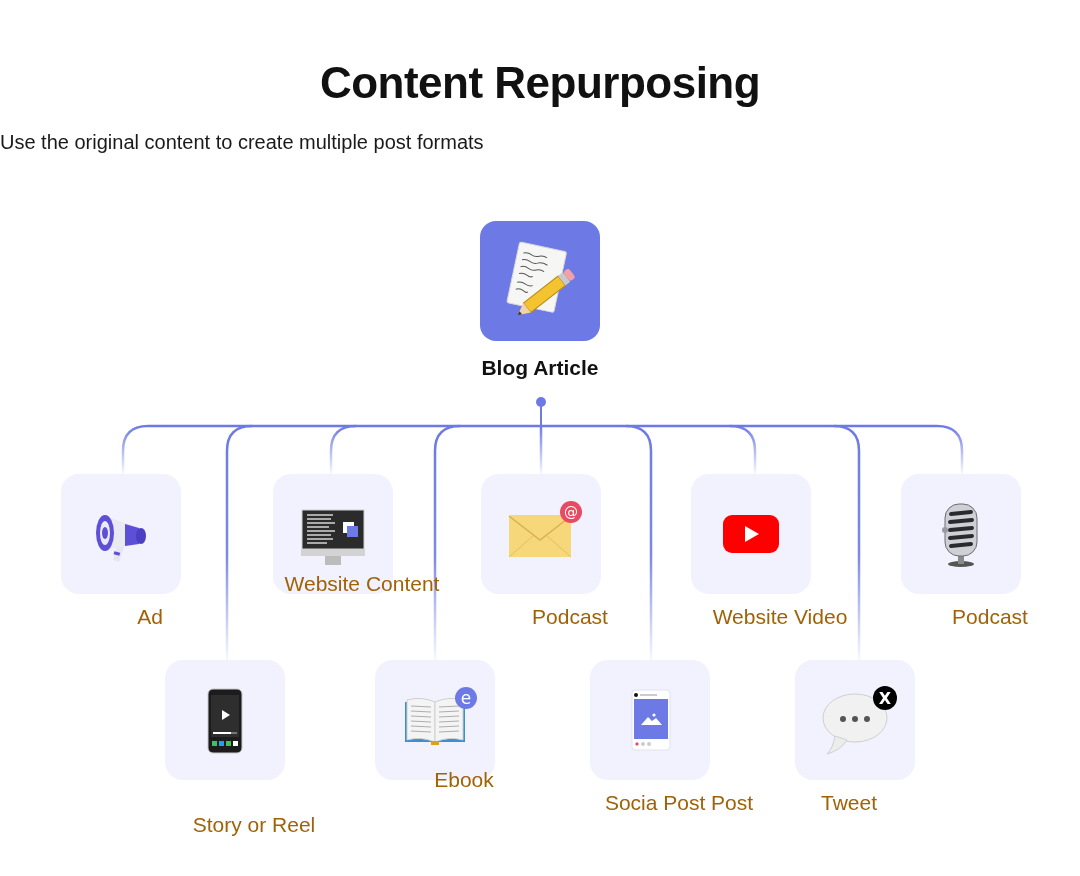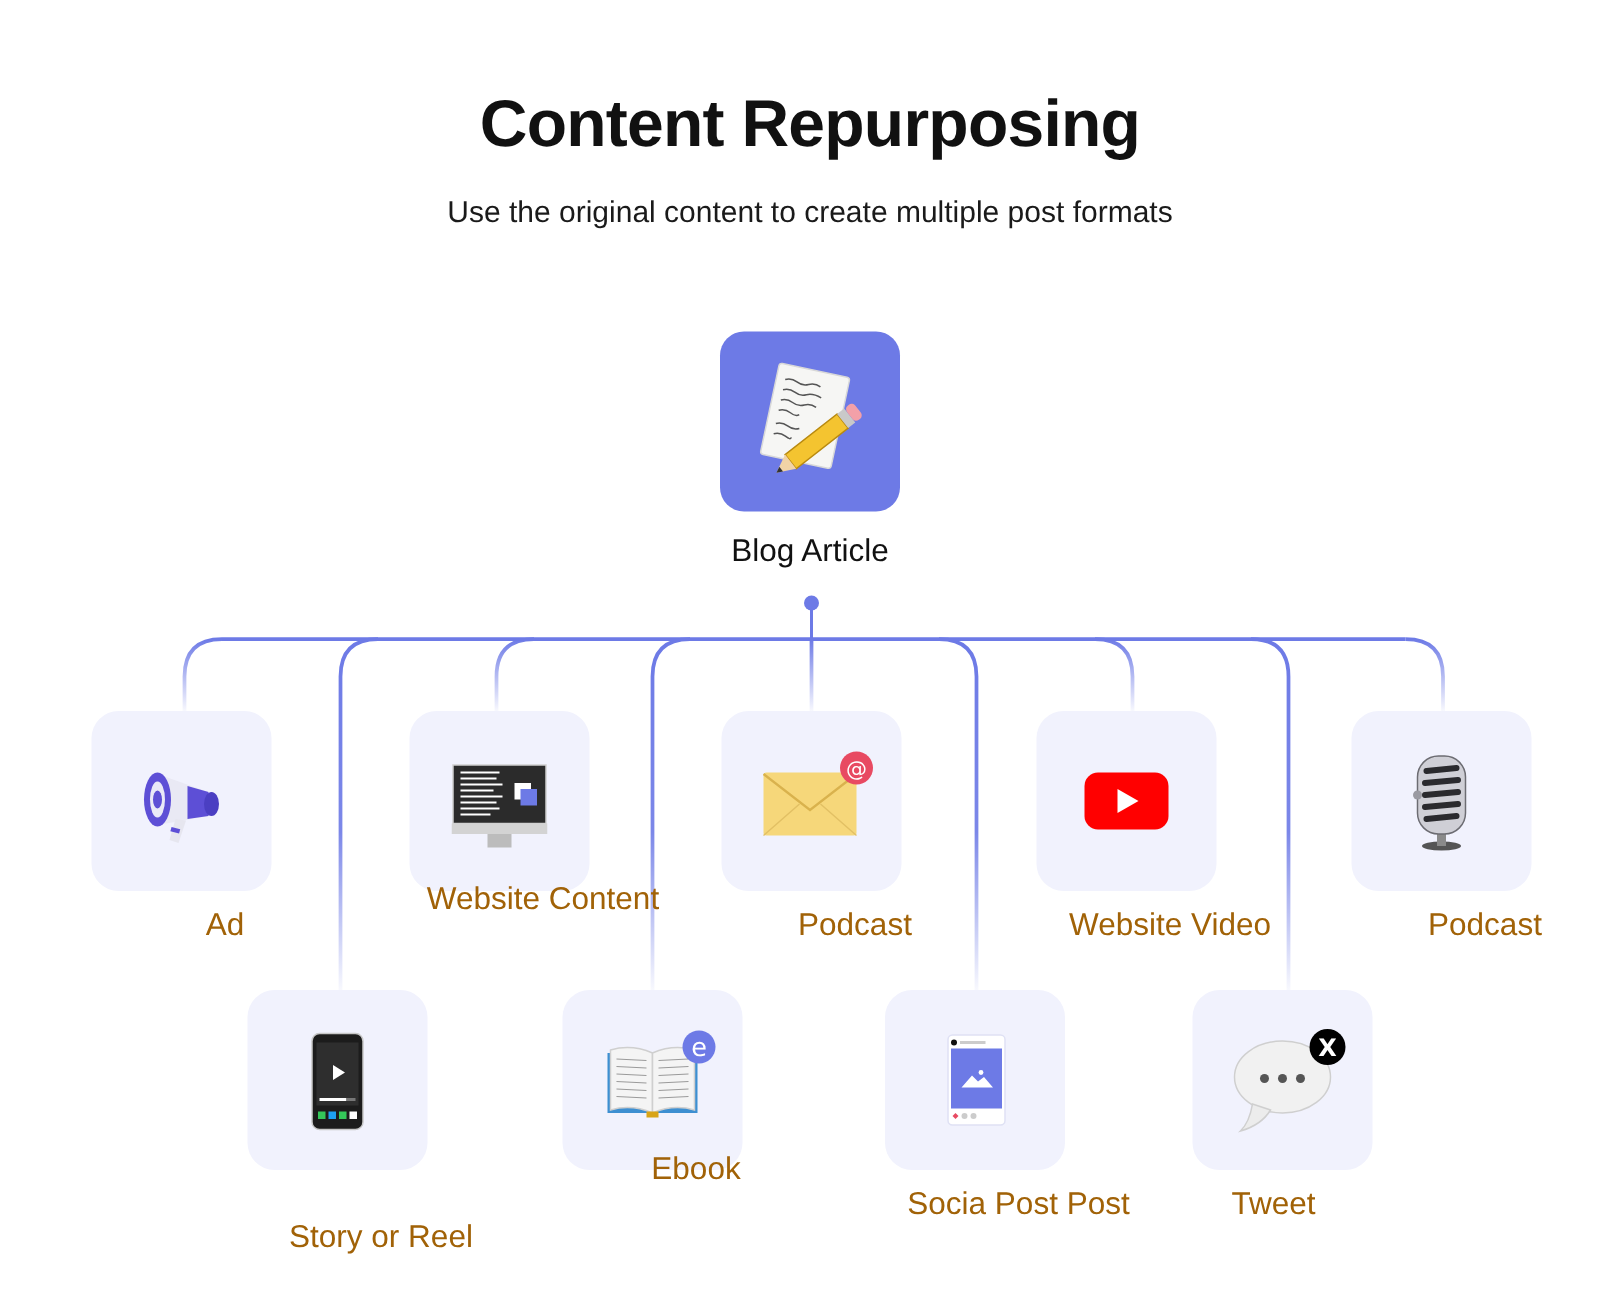--- a/index.html
+++ b/index.html
@@ -1,21 +1,21 @@
 <!DOCTYPE html>
 <html><head>
 <meta charset="utf-8">
 <style>
   html, body { margin: 0; padding: 0; background: #ffffff; }
   body { width: 1080px; height: 876px; position: relative; overflow: hidden; font-family: "Liberation Sans", "DejaVu Sans", sans-serif; color: #111111; }
   .title { position: absolute; top: 58px; left: 0; width: 1080px; text-align: center; font-size: 44px; font-weight: 700; letter-spacing: -0.5px; }
-  .subtitle { position: absolute; top: 131px; left: 0; width: 1080px; text-align: center; font-size: 20px; color: #1a1a1a; }
+  .subtitle { position: absolute; top: 131px; left: 0; width: 1080px; font-size: 20px; color: #1a1a1a; }
   .connectors { position: absolute; left: 0; top: 0; }
   .root { position: absolute; left: 480px; top: 221px; width: 120px; height: 120px; border-radius: 16px; background: #6d7ae6; }
-  .root-label { position: absolute; top: 356px; left: 440px; width: 200px; text-align: center; font-size: 21px; font-weight: 400; }
+  .root-label { position: absolute; top: 356px; left: 440px; width: 200px; text-align: center; font-size: 21px; font-weight: 700; }
   .node { position: absolute; width: 120px; height: 120px; border-radius: 18px; background: #f1f2fd; }
   .node-label { position: absolute; width: 240px; text-align: center; font-size: 21px; color: #a16207; padding-left: 29px; }
   .icon { position: absolute; }
 </style>
 </head>
 <body>
 
 <div class="title">Content Repurposing</div>
 <div class="subtitle">Use the original content to create multiple post formats</div>
 
@@ -104,21 +104,21 @@
         <line x1="6" y1="26" x2="30" y2="26"></line>
       <line x1="6" y1="30" x2="32" y2="30"></line>
         <line x1="6" y1="34" x2="26" y2="34"></line>
     </g>
     <rect x="42" y="13" width="11" height="11" fill="#ffffff"></rect>
     <rect x="46" y="17" width="11" height="11" fill="#6d7ae6"></rect>
     <rect x="0" y="40" width="64" height="7" fill="#d3d3d3"></rect>
     <rect x="24" y="47" width="16" height="9" fill="#bcbcbc"></rect>
   </svg>
 </div>
-<div class="node-label" style="left:213px;top:588px">Website Content</div>
+<div class="node-label" style="left:213px;top:572px">Website Content</div>
 
 <div class="node" style="left:481px;top:474px">
   <svg class="icon" style="left:26px;top:26px" width="80" height="60" viewBox="0 0 80 60">
     <rect x="2" y="15" width="62" height="42" rx="2" fill="#f6d77a"></rect>
     <path d="M2 16 L33 40 L64 16" fill="none" stroke="#d9b24d" stroke-width="1.5"></path>
     <path d="M2 57 L26 36 M64 57 L40 36" fill="none" stroke="#e2c064" stroke-width="1"></path>
     <circle cx="64" cy="12" r="11" fill="#e84a62"></circle>
     <text x="64" y="17" text-anchor="middle" font-size="14" fill="#ffffff" font-family="DejaVu Sans, sans-serif">@</text>
   </svg>
 </div>

